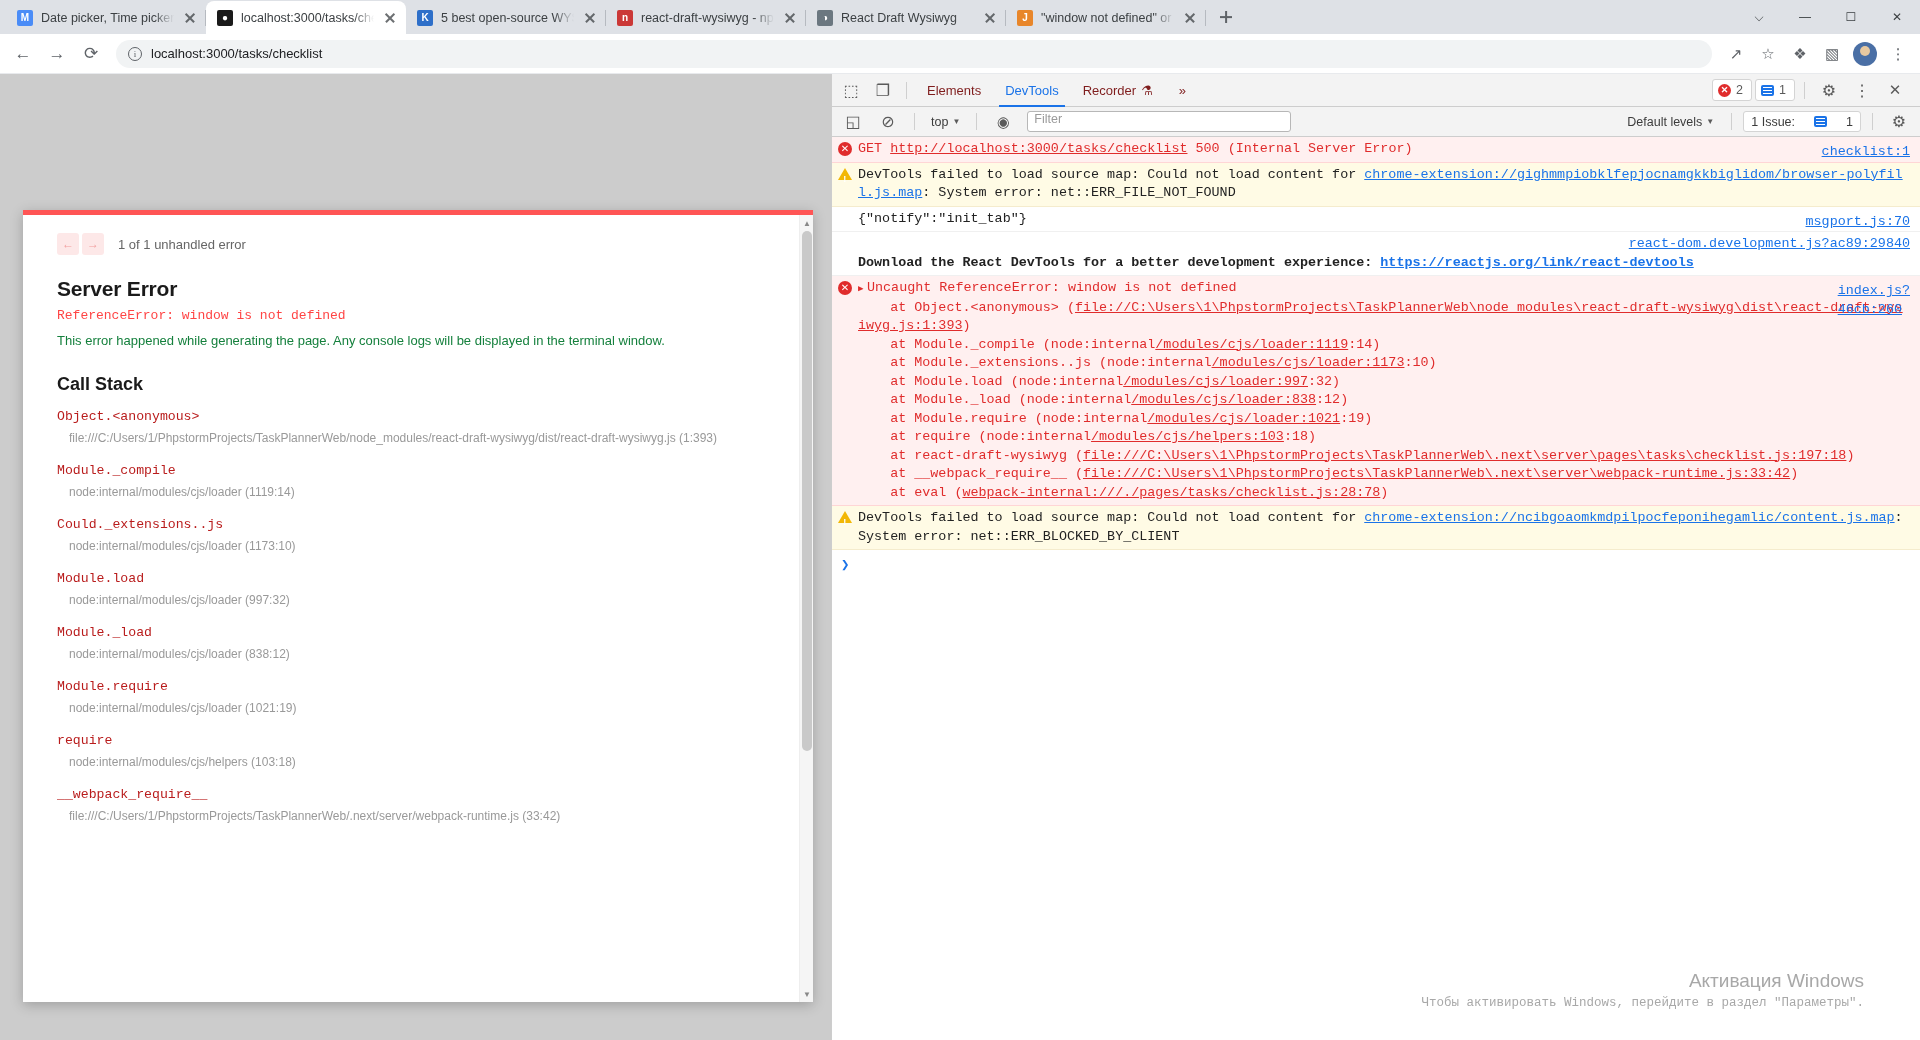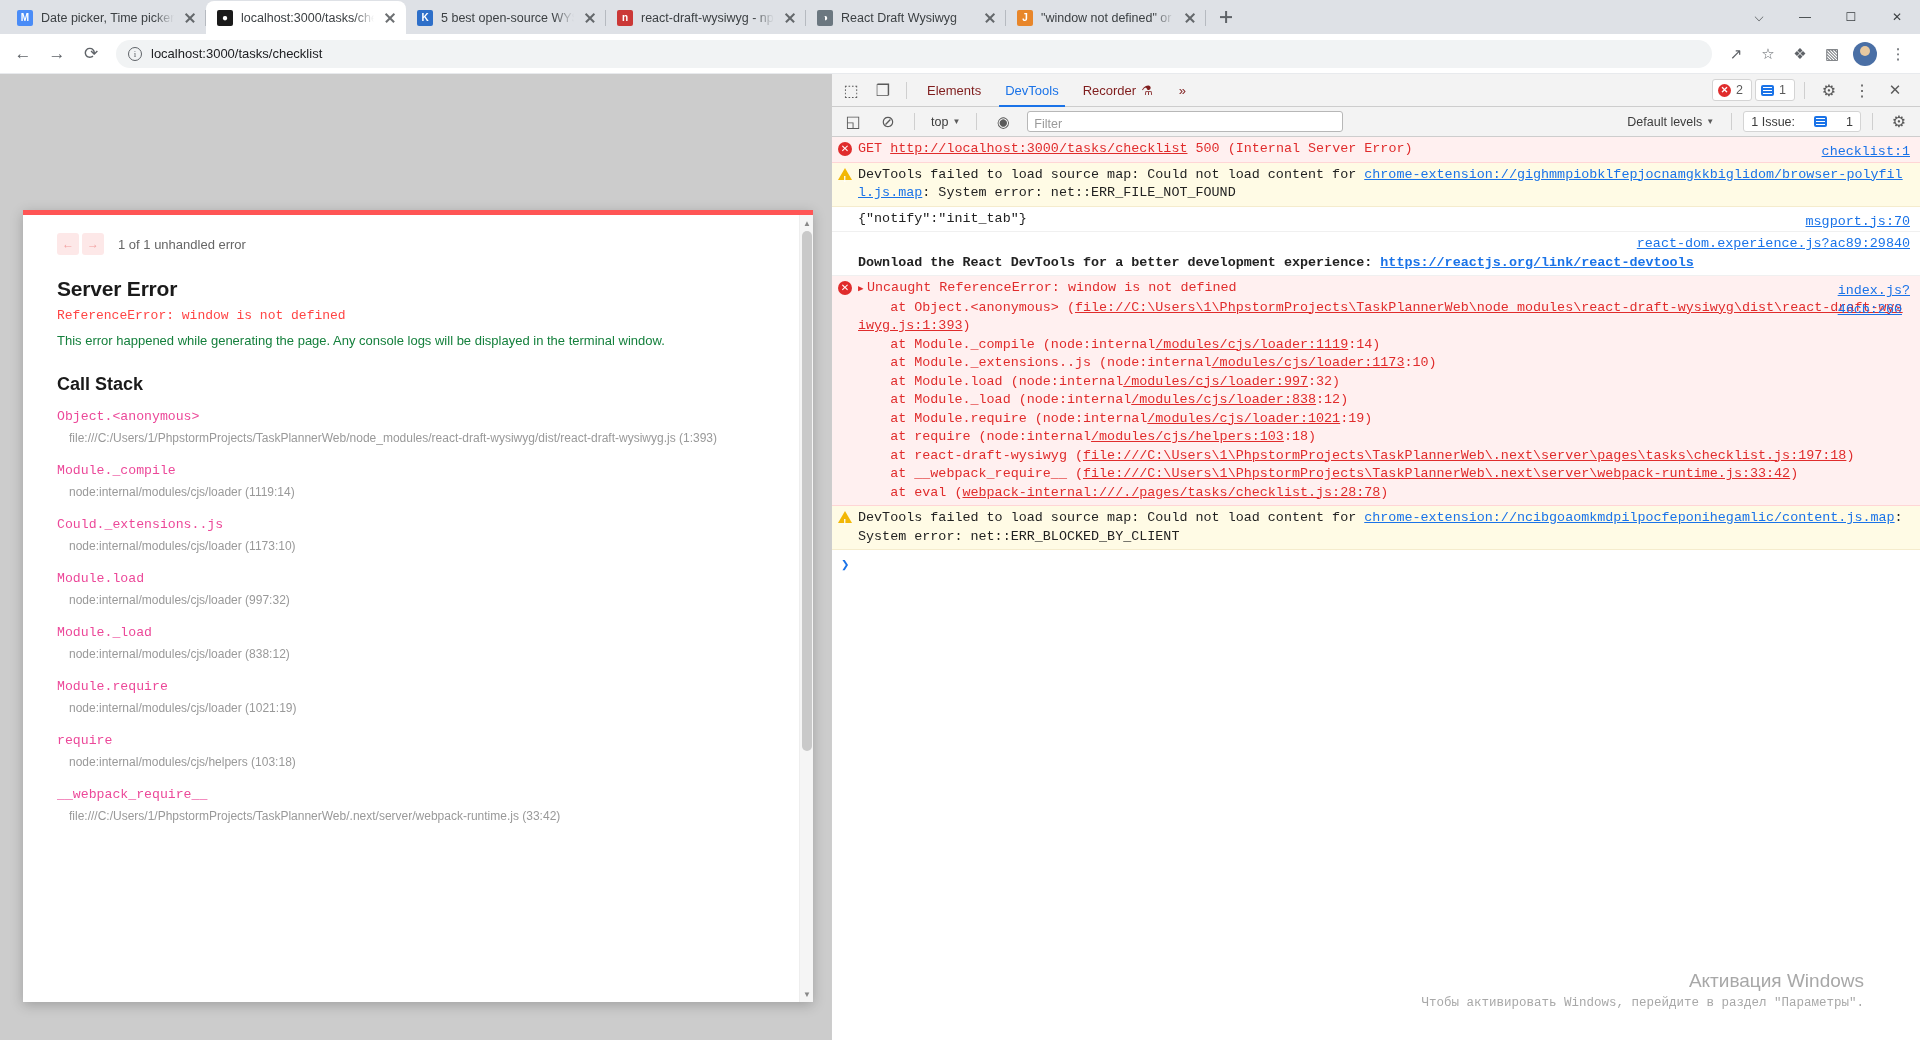--- a/index.html
+++ b/index.html
@@ -99,21 +99,21 @@
     width: 22px; height: 22px; background: #fde8e8; color: #f2a0a0;
     display: flex; align-items: center; justify-content: center; font-size: 12px;
     border-radius: 3px;
   }
   .errcount { font-size: 13px; color: #666; }
   .errtitle { font-size: 21px; font-weight: bold; color: #1a1a1a; margin-bottom: 7px; letter-spacing: -.2px; }
   .errmsg { font-family: "Liberation Mono", monospace; font-size: 13px; color: #ff4444; margin-bottom: 10px; }
   .errdesc { font-size: 13px; color: #15803d; margin-bottom: 26px; }
   .csh { font-size: 18px; font-weight: bold; color: #1a1a1a; margin-bottom: 14px; }
   .frame { margin-bottom: 18px; }
-  .fname { font-family: "Liberation Mono", monospace; font-size: 13.2px; color: #ec4899; margin-bottom: 7px; }
+  .fname { font-family: "Liberation Mono", monospace; font-size: 13.2px; color: #b91c1c; margin-bottom: 7px; }
   .floc { font-size: 12px; color: #999; padding-left: 12px; }
   .scrolltrack {
     width: 14px; background: #f5f5f5; border-left: 1px solid #eee;
     position: relative; flex-shrink: 0;
   }
   .scrollarrow { position: absolute; left: 0; width: 14px; height: 14px; color: #888; font-size: 8px; display: flex; align-items: center; justify-content: center; }
   .scrollthumb { position: absolute; left: 2px; top: 16px; width: 10px; height: 520px; background: #c9c9c9; border-radius: 5px; }
 
   
   .devtools { flex: 1; display: flex; flex-direction: column; border-left: 1px solid #cdcdcd; background: #fff; min-width: 0; }
@@ -139,22 +139,22 @@
   .ic-msg { width: 13px; height: 11px; background: #1a73e8; border-radius: 2px; position: relative; }
   .ic-msg::after { content:""; position:absolute; left:2px; top:2px; width:9px; height:1.2px; background:#fff; box-shadow: 0 3px 0 #fff, 0 6px 0 #fff; }
 
   .dt-toolbar {
     height: 30px; background: #f3f3f3; border-bottom: 1px solid #cdcdcd;
     display: flex; align-items: center; padding: 0 6px; gap: 5px; flex-shrink: 0;
   }
   .ctx-sel { display: flex; align-items: center; gap: 4px; font-size: 12.5px; color: #3c3c3c; padding: 0 5px; }
   .caret { font-size: 8px; color: #5a5a5a; }
   .filterbox {
-    width: 316px; height: 21px; border: 1px solid #b7b7b7; border-radius: 3px;
-    background: #fff; display: flex; align-items: flex-end; padding: 0 6px;
+    width: 264px; height: 21px; border: 1px solid #b7b7b7; border-radius: 3px;
+    background: #fff; display: flex; align-items: flex-start; padding: 0 6px;
     font-size: 12.5px; color: #9a9a9a; margin-left: 4px;
   }
   .levels { font-size: 12.5px; color: #3c3c3c; display: flex; align-items: center; gap: 4px; padding: 0 6px; margin-left: auto; }
   .issues {
     display: flex; align-items: center; gap: 19px; font-size: 12.5px; color: #3c3c3c;
     border: 1px solid #d4d4d4; border-radius: 3px; padding: 1px 7px; height: 21px; background:#fff;
   }
 
   .console { flex: 1; overflow: hidden; background: #fff; position: relative; font-family: "Liberation Mono", monospace; font-size: 13.4px; }
   .row { display: flex; padding: 3px 0 3px 0; border-bottom: 1px solid #f0f0f0; position: relative; line-height: 18.5px; }
@@ -381,21 +381,21 @@
             </div>
             <div class="row plain">
               <div class="rowic"></div>
               <div class="rowtxt"><span class="c-dark" style="">{"notify":"init_tab"}</span></div>
               <div style="position:relative;width:0">
                 <span class="src">msgport.js:70</span>
               </div>
             </div>
             <div class="row plain">
               <div class="rowic"></div>
-              <div class="rowtxt"><div style="text-align:right"><span class="c-blue lnk">react-dom.experience.js?ac89:29840</span></div><span class="c-dark" style="font-weight:bold;">Download the React DevTools for a better development experience: </span><span class="c-blue lnk" style="font-weight:bold;">https://reactjs.org/link/react-devtools</span></div>
+              <div class="rowtxt"><div style="text-align:right"><span class="c-blue lnk">react-dom.development.js?ac89:29840</span></div><span class="c-dark" style="font-weight:bold;">Download the React DevTools for a better development experience: </span><span class="c-blue lnk" style="font-weight:bold;">https://reactjs.org/link/react-devtools</span></div>
             </div>
             <div class="row err">
               <div class="rowic">
                 <span class="err-x">✕</span>
               </div>
               <div class="rowtxt"><span class="tri">▶</span><span class="c-red" style="">Uncaught ReferenceError: window is not defined</span><div class="stackln c-red"><span class="c-red" style="white-space:pre">    at Object.&lt;anonymous&gt; (</span><span class="c-red lnk">file://C:\Users\1\PhpstormProjects\TaskPlannerWeb\node_modules\react-draft-wysiwyg\dist\react-draft-wysiwyg.js:1:393</span><span class="c-red">)</span></div><div class="stackln c-red"><span class="c-red" style="white-space:pre">    at Module._compile (node:internal</span><span class="c-red lnk">/modules/cjs/loader:1119</span><span class="c-red">:14)</span></div><div class="stackln c-red"><span class="c-red" style="white-space:pre">    at Module._extensions..js (node:internal</span><span class="c-red lnk">/modules/cjs/loader:1173</span><span class="c-red">:10)</span></div><div class="stackln c-red"><span class="c-red" style="white-space:pre">    at Module.load (node:internal</span><span class="c-red lnk">/modules/cjs/loader:997</span><span class="c-red">:32)</span></div><div class="stackln c-red"><span class="c-red" style="white-space:pre">    at Module._load (node:internal</span><span class="c-red lnk">/modules/cjs/loader:838</span><span class="c-red">:12)</span></div><div class="stackln c-red"><span class="c-red" style="white-space:pre">    at Module.require (node:internal</span><span class="c-red lnk">/modules/cjs/loader:1021</span><span class="c-red">:19)</span></div><div class="stackln c-red"><span class="c-red" style="white-space:pre">    at require (node:internal</span><span class="c-red lnk">/modules/cjs/helpers:103</span><span class="c-red">:18)</span></div><div class="stackln c-red"><span class="c-red" style="white-space:pre">    at react-draft-wysiwyg (</span><span class="c-red lnk">file:///C:\Users\1\PhpstormProjects\TaskPlannerWeb\.next\server\pages\tasks\checklist.js:197:18</span><span class="c-red">)</span></div><div class="stackln c-red"><span class="c-red" style="white-space:pre">    at __webpack_require__ (</span><span class="c-red lnk">file:///C:\Users\1\PhpstormProjects\TaskPlannerWeb\.next\server\webpack-runtime.js:33:42</span><span class="c-red">)</span></div><div class="stackln c-red"><span class="c-red" style="white-space:pre">    at eval (</span><span class="c-red lnk">webpack-internal:///./pages/tasks/checklist.js:28:78</span><span class="c-red">)</span></div></div>
               <div style="position:relative;width:0">
                 <span class="src">index.js?46cb:260</span>
               </div>
             </div>

